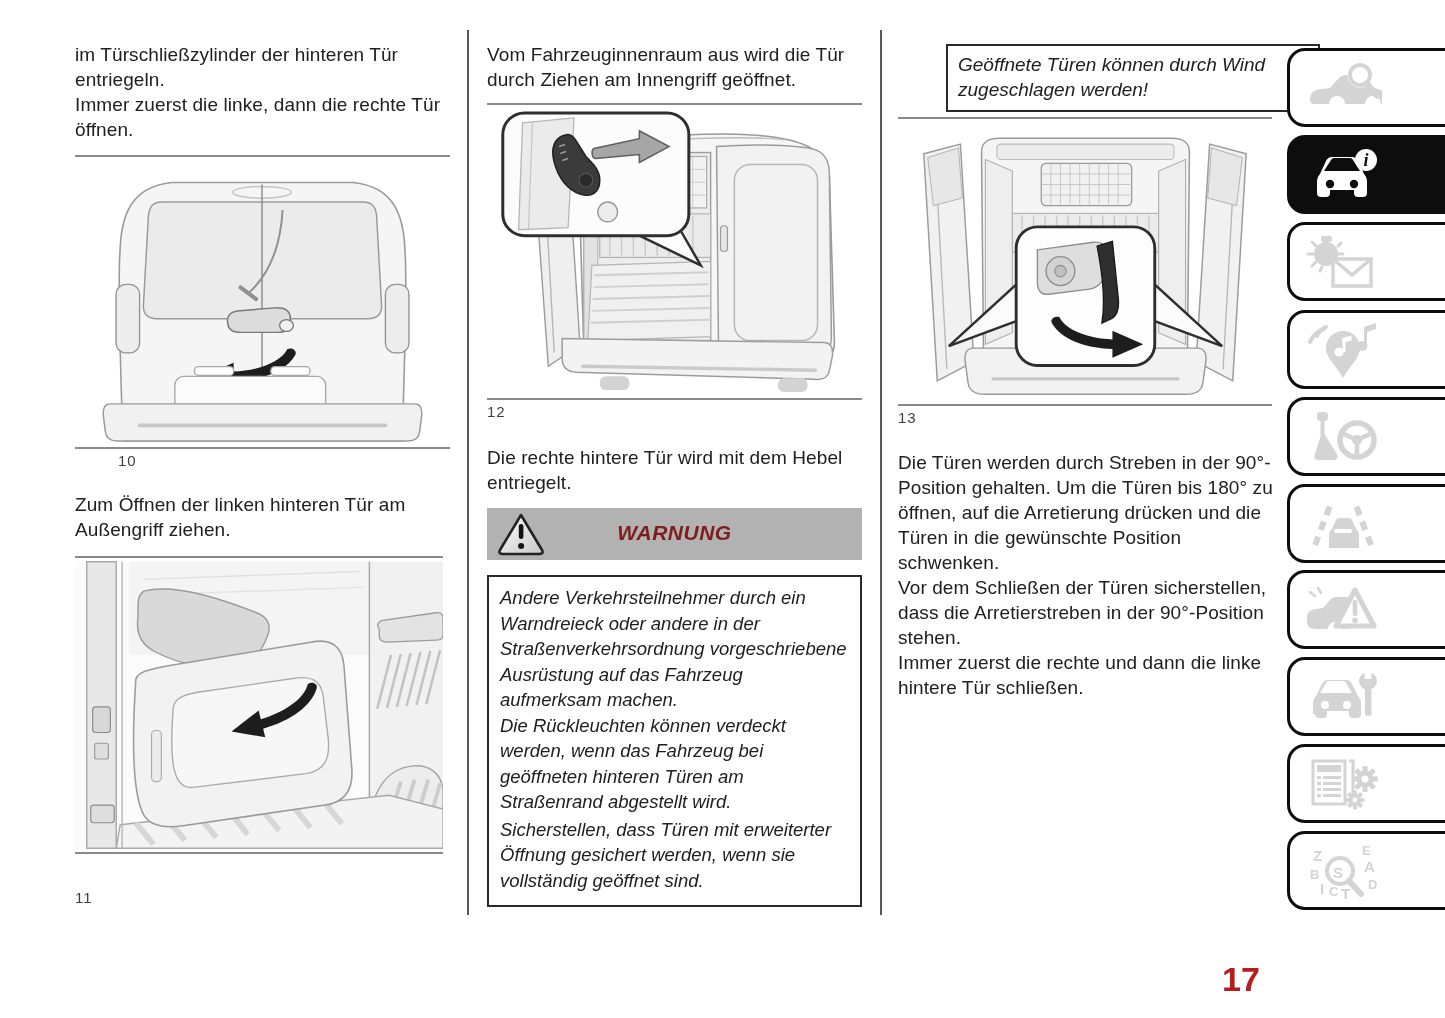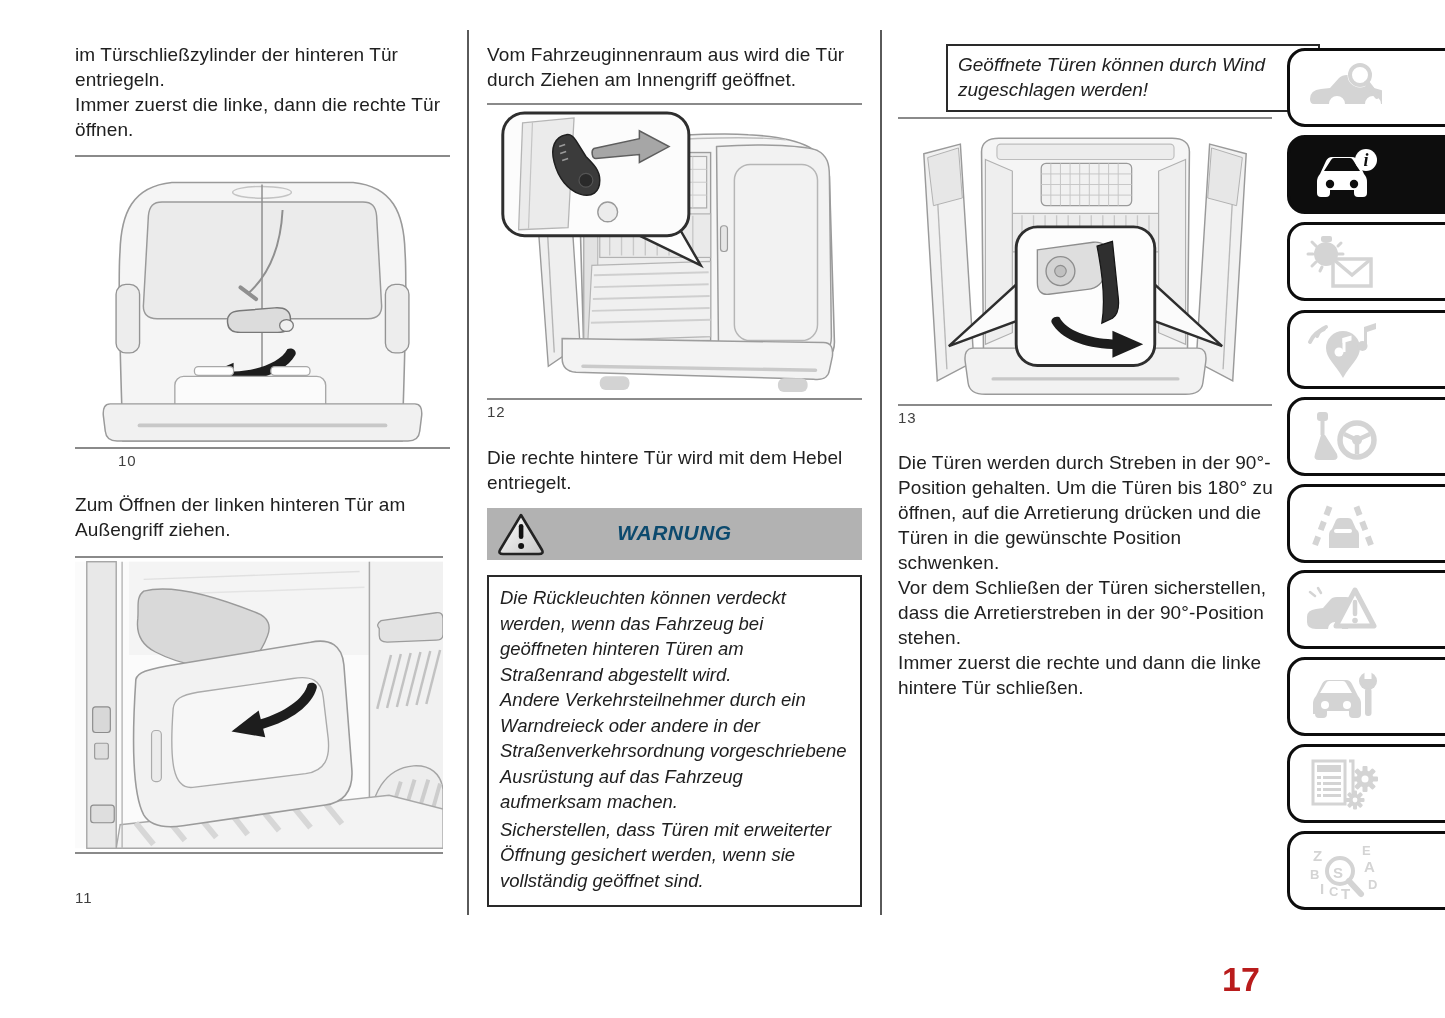--- a/index.html
+++ b/index.html
@@ -7,21 +7,21 @@
         font-family:"Liberation Sans",sans-serif;color:#202020;}
   .para{position:absolute;font-size:19px;line-height:25px;letter-spacing:.1px;}
   .rule{position:absolute;height:2px;background:#8a8a8a;}
   .vdiv{position:absolute;width:2px;background:#5a5a5a;}
   .figcap{position:absolute;font-size:15px;color:#3f3f3f;letter-spacing:1px;}
   .fig{position:absolute;}
   .fig svg{width:100%;height:100%;display:block;}
   .notebox{position:absolute;border:2px solid #2a2a2a;font-style:italic;font-size:19px;
            line-height:25px;padding:6px 10px;box-sizing:border-box;}
   .wbanner{position:absolute;background:#b2b2b2;}
-  .wbanner .wtitle{position:absolute;left:0;right:0;top:13px;text-align:center;color:#0c4a6e;
+  .wbanner .wtitle{position:absolute;left:0;right:0;top:13px;text-align:center;color:#7f1d1d;
            font-weight:bold;font-style:italic;font-size:21px;letter-spacing:.5px;}
   .wbanner svg{position:absolute;left:9px;top:3px;}
   .wbox{position:absolute;border:2px solid #2a2a2a;font-style:italic;font-size:18.5px;
         line-height:25.5px;padding:8px 11px;box-sizing:border-box;}
   .wbox .wp{margin:0 0 0 0;}
   .wbox .wp.gap{margin-top:2px;}
   .pagenum{position:absolute;left:1222px;top:960px;font-size:34px;font-weight:bold;color:#b91c1c;}
   .sb-btn{position:absolute;left:1287px;width:176px;height:79px;background:#fff;
           border:3px solid #0d0d0d;border-radius:18px;box-sizing:border-box;}
   .sb-btn svg{position:absolute;left:14px;top:50%;transform:translateY(-50%);
@@ -212,22 +212,22 @@
         </linearGradient>
       </defs>
       <path d="M25,4 L46,39 q2,4 -3,4 L7,43 q-5,0 -3,-4 Z" fill="url(#triGrad)" stroke="#232323" stroke-width="2.6" stroke-linejoin="round"></path>
       <rect x="22.8" y="13" width="4.6" height="15" rx="2.3" fill="#111"></rect>
       <circle cx="25.1" cy="35" r="3" fill="#111"></circle>
     </svg>
     <div class="wtitle">WARNUNG</div>
   </div>
 
   <div class="wbox" style="left:487px;top:575px;width:375px;height:332px;">
+    <div class="wp">Andere Verkehrsteilnehmer durch ein Warndreieck oder andere in der Straßenverkehrsordnung vorgeschriebene Ausrüstung auf das Fahrzeug aufmerksam machen.</div>
     <div class="wp">Die Rückleuchten können verdeckt werden, wenn das Fahrzeug bei geöffneten hinteren Türen am Straßenrand abgestellt wird.</div>
-    <div class="wp">Andere Verkehrsteilnehmer durch ein Warndreieck oder andere in der Straßenverkehrsordnung vorgeschriebene Ausrüstung auf das Fahrzeug aufmerksam machen.</div>
     <div class="wp gap">Sicherstellen, dass Türen mit erweiterter Öffnung gesichert werden, wenn sie vollständig geöffnet sind.</div>
   </div>
 
   <div class="notebox" style="left:946px;top:44px;width:374px;height:68px;">
     <div>Geöffnete Türen können durch Wind zugeschlagen werden!</div>
   </div>
 
   <div class="rule" style="left:898px;top:117px;width:374px;"></div>
   <div class="fig" style="left:898px;top:121px;width:374px;height:281px;">
     <svg viewBox="0 0 375 292" class="ill">

